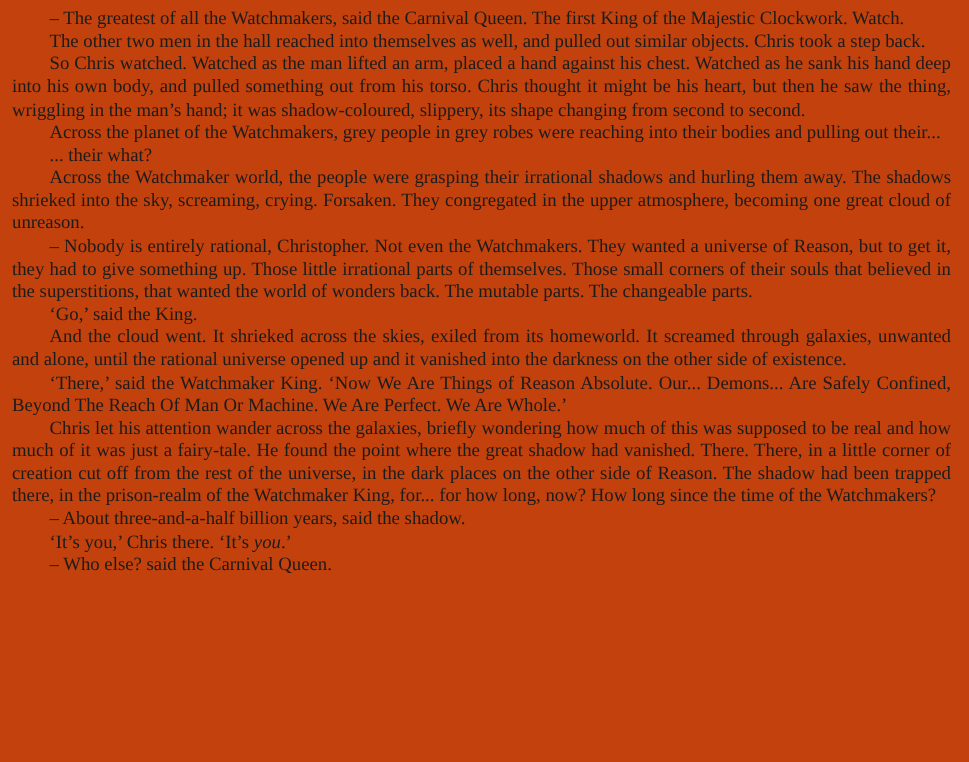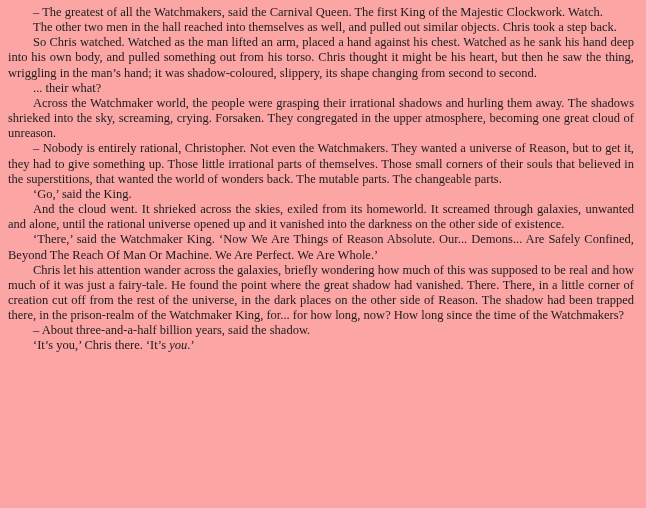--- a/index.html
+++ b/index.html
@@ -4,21 +4,21 @@
 <style>
   html, body {
     margin: 0;
     padding: 0;
     background: #fcfcfc;
   }
   .book-page {
     box-sizing: border-box;
     width: 646px;
     height: 508px;
-    background: #fca5a5;
+    background: #c2410c;
     padding: 5px 12px 4px 8px;
     font-family: "Liberation Serif", "DejaVu Serif", serif;
     font-size: 12.5px;
     line-height: 15.15px;
     color: #1c1c1c;
     text-align: justify;
     overflow: hidden;
   }
   .book-page p {
     margin: 0;
@@ -28,24 +28,26 @@
   .book-page em {
   }
 </style>
 </head>
 <body>
 
 <div class="book-page">
   <p>– The greatest of all the Watchmakers, said the Carnival Queen. The first King of the Majestic Clockwork. Watch.</p>
   <p>The other two men in the hall reached into themselves as well, and pulled out similar objects. Chris took a step back.</p>
   <p>So Chris watched. Watched as the man lifted an arm, placed a hand against his chest. Watched as he sank his hand deep into his own body, and pulled something out from his torso. Chris thought it might be his heart, but then he saw the thing, wriggling in the man’s hand; it was shadow-coloured, slippery, its shape changing from second to second.</p>
+  <p>Across the planet of the Watchmakers, grey people in grey robes were reaching into their bodies and pulling out their...</p>
   <p>... their what?</p>
   <p>Across the Watchmaker world, the people were grasping their irrational shadows and hurling them away. The shadows shrieked into the sky, screaming, crying. Forsaken. They congregated in the upper atmosphere, becoming one great cloud of unreason.</p>
   <p>– Nobody is entirely rational, Christopher. Not even the Watchmakers. They wanted a universe of Reason, but to get it, they had to give something up. Those little irrational parts of themselves. Those small corners of their souls that believed in the superstitions, that wanted the world of wonders back. The mutable parts. The changeable parts.</p>
   <p>‘Go,’ said the King.</p>
   <p>And the cloud went. It shrieked across the skies, exiled from its homeworld. It screamed through galaxies, unwanted and alone, until the rational universe opened up and it vanished into the darkness on the other side of existence.</p>
   <p>‘There,’ said the Watchmaker King. ‘Now We Are Things of Reason Absolute. Our... Demons... Are Safely Confined, Beyond The Reach Of Man Or Machine. We Are Perfect. We Are Whole.’</p>
   <p>Chris let his attention wander across the galaxies, briefly wondering how much of this was supposed to be real and how much of it was just a fairy-tale. He found the point where the great shadow had vanished. There. There, in a little corner of creation cut off from the rest of the universe, in the dark places on the other side of Reason. The shadow had been trapped there, in the prison-realm of the Watchmaker King, for... for how long, now? How long since the time of the Watchmakers?</p>
   <p>– About three-and-a-half billion years, said the shadow.</p>
   <p>
     <span>‘It’s you,’ Chris there. ‘It’s </span><em>you</em><span>.’</span>
   </p>
+  <p>– Who else? said the Carnival Queen.</p>
 </div>
 
 </body></html>

